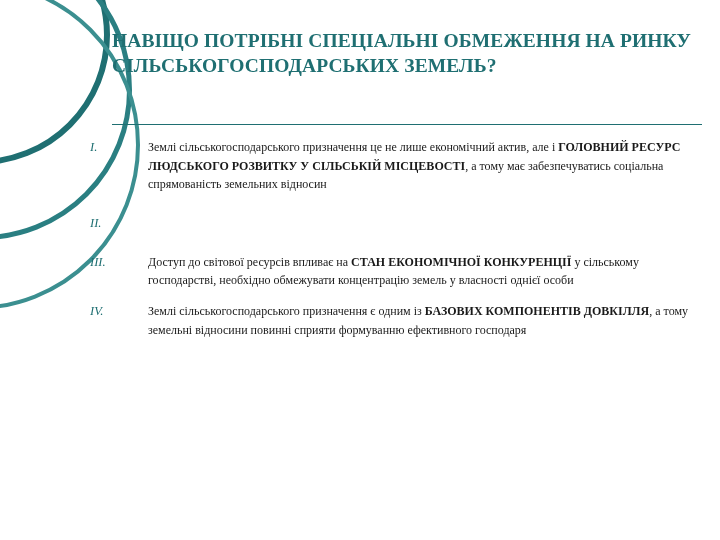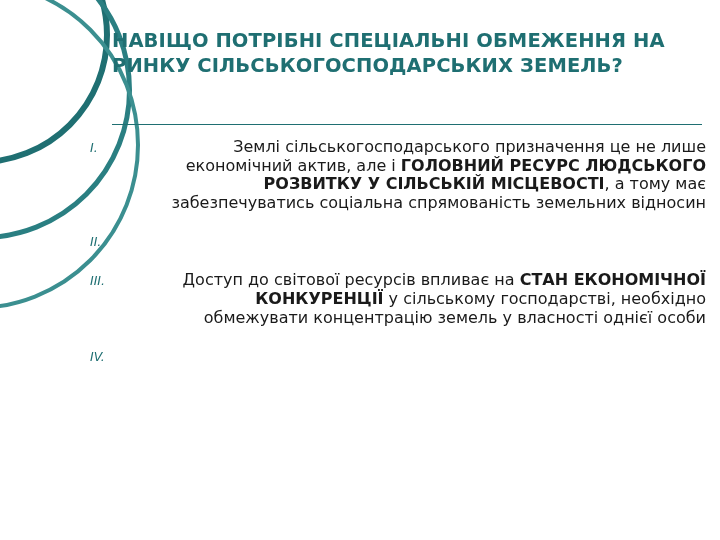--- a/index.html
+++ b/index.html
@@ -46,20 +46,21 @@
     height: 330px;
     border-radius: 50%;
     border: 4px solid #3b8f90;
     background: transparent;
     box-sizing: border-box;
   }
 
   .slide {
     position: absolute;
     inset: 0;
+    font-family: Liberation Serif, serif;
   }
 
   .title {
     position: absolute;
     left: 112px;
     top: 28px;
     width: 590px;
     color: #1f6f72;
     font-size: 19.5px;
     font-weight: bold;
@@ -96,32 +97,32 @@
     font-style: italic;
     font-variant: small-caps;
     text-align: left;
     padding-left: 4px;
     padding-top: 2px;
     box-sizing: border-box;
   }
   .item-text {
     flex: 1 1 auto;
     color: #1a1a1a;
-    font-size: 16px;
+    font-size: 12px;
     line-height: 18.6px;
-    text-align: right;
+    text-align: left;
   }
   .item-text b {
     font-weight: bold;
   }
 
   
   .item.i1 { margin-bottom: 20px; }
   .item.i2 { margin-bottom: 22px; }
-  .item.i3 { margin-bottom: 20px; }
+  .item.i3 { margin-bottom: 12px; }
   .item.i4 { margin-bottom: 16px; }
 </style>
 </head>
 <body>
 
 <div class="slide">
 
   <div class="corner-arc"></div>
   <div class="corner-arc-2"></div>
   <div class="corner-arc-3"></div>
@@ -140,16 +141,17 @@
       <div class="item-marker">II.</div>
     </div>
 
     <div class="item i3">
       <div class="item-marker">III.</div>
       <div class="item-text"><span>Доступ до світової ресурсів впливає на </span><b>СТАН ЕКОНОМІЧНОЇ КОНКУРЕНЦІЇ</b><span> у сільському господарстві, необхідно обмежувати концентрацію земель у власності однієї особи</span></div>
     </div>
 
     <div class="item i4">
       <div class="item-marker">IV.</div>
+      <div class="item-text"><span>Землі сільськогосподарського призначення є одним із </span><b>БАЗОВИХ КОМПОНЕНТІВ ДОВКІЛЛЯ</b><span>, а тому земельні відносини повинні сприяти формуванню ефективного господаря</span></div>
     </div>
 
   </div>
 </div>
 
 </body></html>

